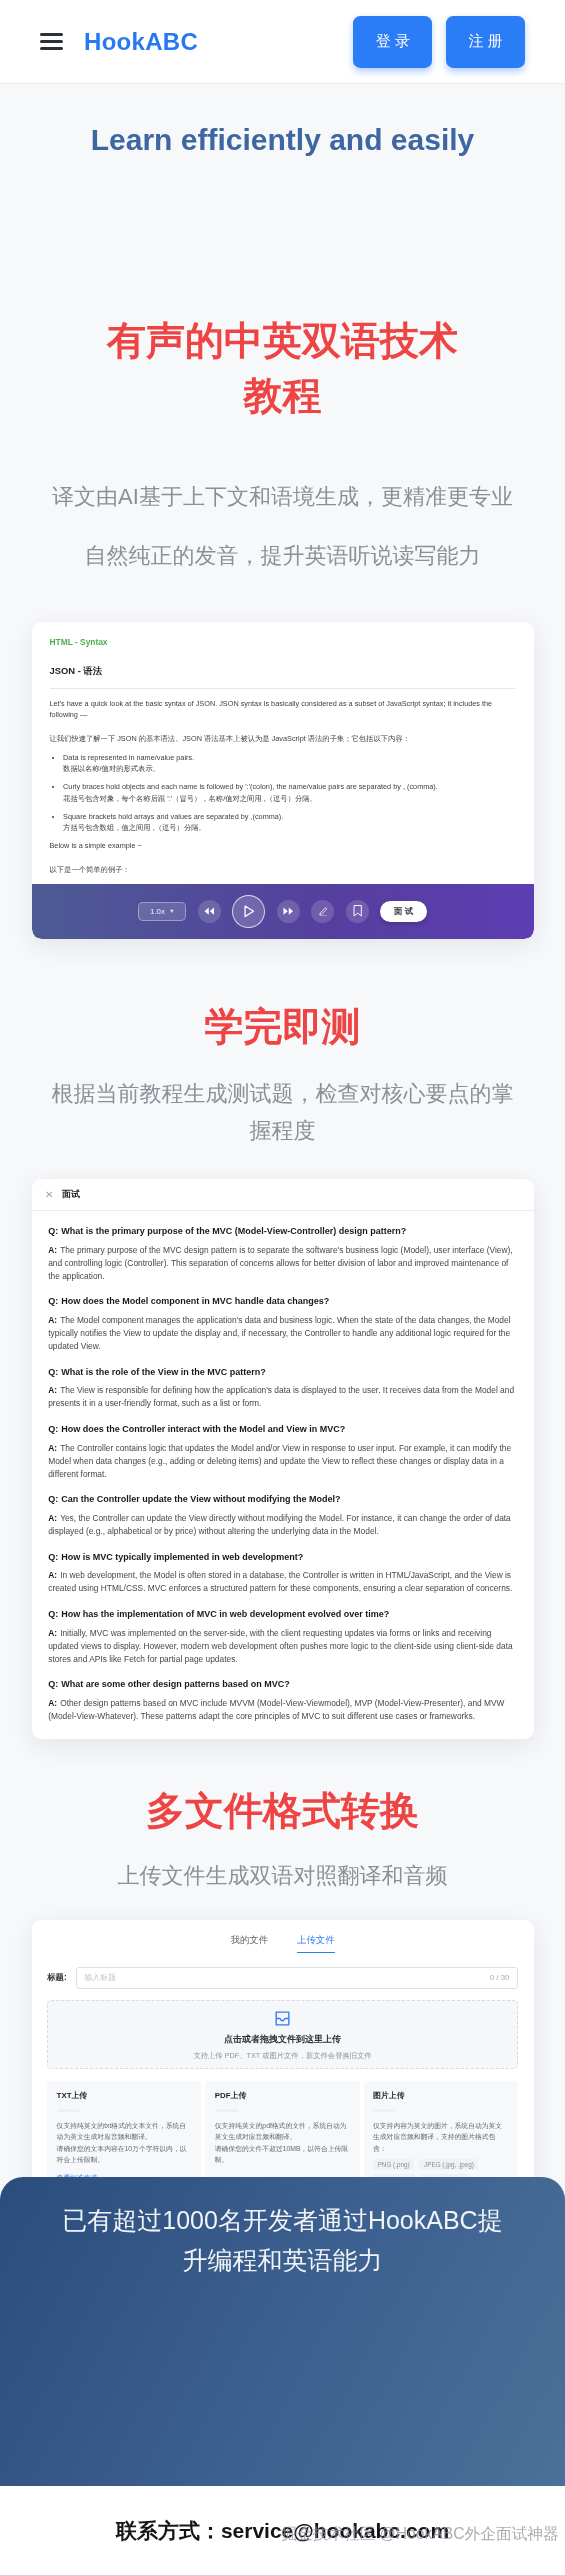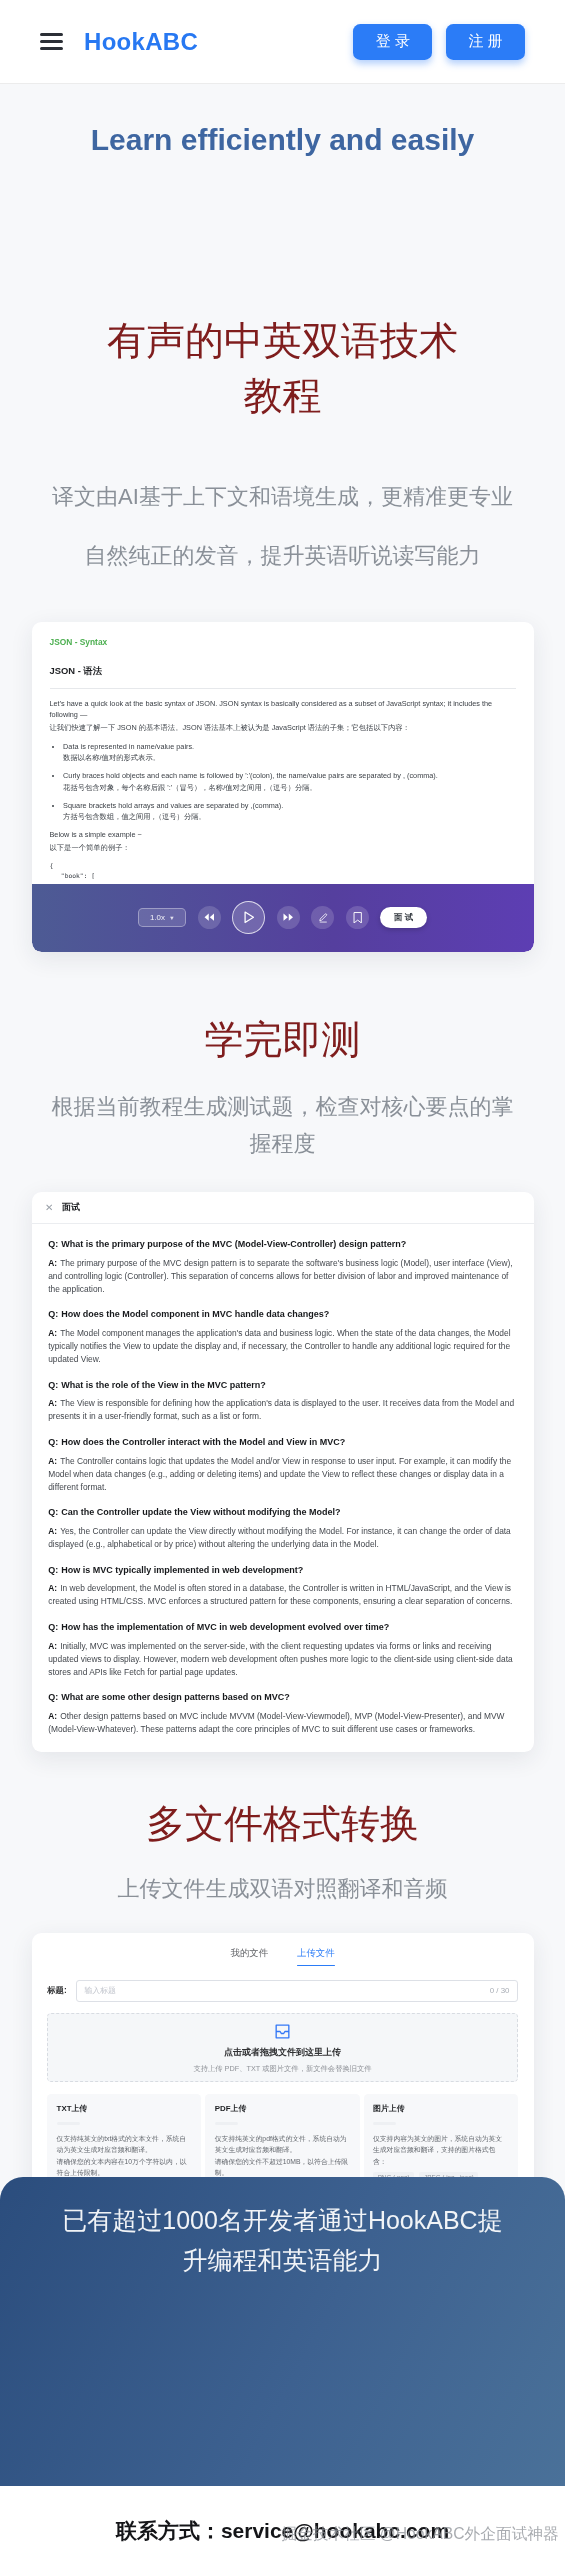--- a/index.html
+++ b/index.html
@@ -6,50 +6,50 @@
   body { background:#e9ebee; font-family:"Liberation Sans","DejaVu Sans",sans-serif; }
   .page { width:565px; height:2576px; margin:0 auto; position:relative; background:#f7f8fa; overflow:hidden; }
 
   
   .header { height:84px; background:#ffffff; border-bottom:0.5px solid #ececec;
     display:flex; align-items:center; padding:0 40px; }
   .burger { width:23px; display:flex; flex-direction:column; gap:4.7px; cursor:pointer; }
   .burger span { display:block; height:2.6px; border-radius:1.6px; background:#2b2f36; }
   .logo { margin-left:21px; font-size:24px; font-weight:bold; color:#2778f2; letter-spacing:0.3px; }
   .header-spacer { flex:1; }
-  .hbtn { width:79px; height:36px; border:none; border-radius:7.3px; background:#2b7cf7; color:#fff;
+  .hbtn { width:79px; height:52px; border:none; border-radius:7.3px; background:#2b7cf7; color:#fff;
     font-size:15px; font-family:inherit; margin-left:13.6px; box-shadow:0 3.1px 7.3px rgba(43,124,247,.35); cursor:pointer; }
 
   
-  .sec-title { text-align:center; font-weight:normal; color:#7f1d1d; font-size:39px; line-height:1.42;
+  .sec-title { text-align:center; font-weight:bold; color:#ef4444; font-size:39px; line-height:1.42;
     max-width:387px; margin-left:auto; margin-right:auto; }
   .sec-sub { text-align:center; color:#8a9098; font-size:22px; line-height:1.7;
     max-width:471px; margin-left:auto; margin-right:auto; }
   .card { width:502px; margin-left:auto; margin-right:auto; background:#fff; border-radius:9.4px;
     box-shadow:0 6.3px 23px rgba(31,45,61,.09); }
 
   .hero-title { text-align:center; font-size:30px; font-weight:bold; color:#3e66a1; padding-top:39px; }
   .audio-title { margin-top:156px; }
   .audio-p1 { margin-top:54px; }
   .audio-p2 { margin-top:22px; }
 
   
   .tut-card { margin-top:47px; overflow:hidden; }
   .tut-content { height:262px; overflow:hidden; padding:15.7px 18px 0; }
   .tut-en-title { color:#4caf50; font-size:8.4px; font-weight:bold; }
   .tut-zh-title { color:#1c1e21; font-size:9.4px; font-weight:bold; margin-top:18px; }
   .tut-divider { height:0.5px; background:#e6e8eb; margin:9.4px 0; }
   .tut-p { font-size:7.3px; line-height:1.6; color:#3a3f45; }
-  .tut-p + .tut-p { margin-top:1px; }
+  .tut-p + .tut-p { margin-top:12px; }
   .tut-bullets { margin:7.3px 0 0 13.6px; }
   .tut-bullets li { font-size:7.3px; line-height:1.55; color:#3a3f45; margin-bottom:6.8px; }
   .tut-example { margin-top:5.2px; }
   .tut-code { margin-top:7.3px; font-family:"DejaVu Sans Mono","Liberation Mono",monospace;
     font-size:6.3px; line-height:1.65; color:#33383f; white-space:pre; }
-  .player { height:68px; border-radius:0 0 9.4px 9.4px;
+  .player { height:55px; border-radius:0 0 9.4px 9.4px;
     background:linear-gradient(90deg,#4d5b94 0%,#553f9e 60%,#5d3eb3 100%);
     display:flex; align-items:center; justify-content:center; gap:11.5px; }
   .speed { height:19px; min-width:48px; padding:0 6.3px; display:flex; align-items:center; justify-content:center; gap:4.2px;
     background:rgba(255,255,255,.14); border:0.5px solid rgba(255,255,255,.35); border-radius:4.7px;
     color:rgba(255,255,255,.92); font-size:7.9px; cursor:pointer; }
   .chev { font-size:5.8px; color:rgba(255,255,255,.8); }
   .pbtn { border:none; background:rgba(255,255,255,.16); border-radius:50%; width:23px; height:23px;
     display:flex; align-items:center; justify-content:center; cursor:pointer; }
   .pbtn.play { width:33px; height:33px; background:rgba(255,255,255,.18); border:1px solid rgba(255,255,255,.75); }
   .pbtn svg { display:block; }
@@ -132,21 +132,21 @@
   </div>
 
   <div class="hero-title">Learn efficiently and easily</div>
 
   <div class="sec-title audio-title">有声的中英双语技术教程</div>
   <div class="sec-sub audio-p1">译文由AI基于上下文和语境生成，更精准更专业</div>
   <div class="sec-sub audio-p2">自然纯正的发音，提升英语听说读写能力</div>
 
   <div class="card tut-card">
     <div class="tut-content">
-      <div class="tut-en-title">JSON - Syntax</div>
+      <div class="tut-en-title">HTML - Syntax</div>
       <div class="tut-zh-title">JSON - 语法</div>
       <div class="tut-divider"></div>
       <div class="tut-p">Let's have a quick look at the basic syntax of JSON. JSON syntax is basically considered as a subset of JavaScript syntax; it includes the following —</div>
       <div class="tut-p">让我们快速了解一下 JSON 的基本语法。JSON 语法基本上被认为是 JavaScript 语法的子集；它包括以下内容：</div>
       <ul class="tut-bullets">
         <li>
           <div>Data is represented in name/value pairs.</div>
           <div>数据以名称/值对的形式表示。</div>
         </li>
         <li>

